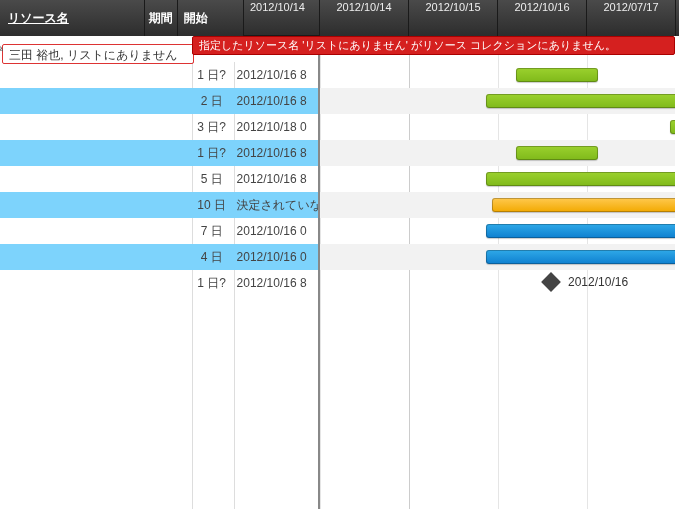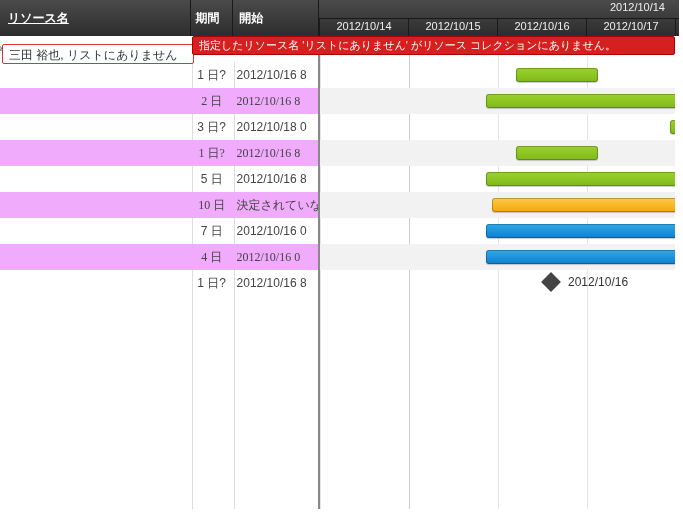--- a/index.html
+++ b/index.html
@@ -4,33 +4,33 @@
 <style>
   * { box-sizing: border-box; margin: 0; padding: 0; }
   body { font-family: "Hiragino Kaku Gothic Pro", "Meiryo", sans-serif; font-size: 12px; background: #fff; }
   .screenshot { width: 683px; height: 517px; position: relative; background: #fff; overflow: hidden; box-shadow: 4px 4px 6px rgba(0,0,0,0.3); }
   .inner { position: absolute; left: 0; top: 0; right: 4px; bottom: 4px; background: #fff; }
 
   .header { display: flex; height: 36px; background: linear-gradient(#4a4a4a,#2d2d2d); color: #fff; }
   .header .col-resource { width: 192px; padding: 10px 8px; border-right: 1px solid #1a1a1a; font-weight: bold; text-decoration: underline; }
   .header .col-duration { width: 42px; padding: 10px 4px; border-right: 1px solid #1a1a1a; font-weight: bold; }
   .header .col-start { width: 86px; padding: 10px 6px; border-right: 1px solid #1a1a1a; font-weight: bold; }
-  .header .timeline-head { flex: 1; display: flex; flex-direction: column; }
+  .header .timeline-head { flex: 1; display: flex; flex-direction: row; }
   .timeline-headrow { flex: 1; display: flex; }
   .timeline-headrow.top { justify-content: flex-end; border-bottom: 1px solid #1a1a1a; }
   .timeline-headrow .th-cell { border-left: 1px solid #1a1a1a; padding: 1px 6px; width: 89px; font-size: 11px; text-align:center; color:#eee;}
   .timeline-headrow.top .th-cell-wide { border-left: none; padding: 1px 6px; width: 100%; text-align: right; font-size: 11px; color:#eee; padding-right: 14px;}
   .timeline-headrow.bottom .th-cell:last-child { width: 4px; padding:0; }
 
   .grid-area { position: absolute; left:0; right:4px; top:36px; bottom:4px; display:flex; }
   .left-grid { width: 320px; border-right: 2px solid #888; position: relative; }
   .left-grid .vline1 { position:absolute; left:192px; top:0; bottom:0; width:1px; background:#ddd; }
   .left-grid .vline2 { position:absolute; left:234px; top:0; bottom:0; width:1px; background:#ddd; }
   .row { height: 26px; display: flex; align-items: center; position: relative; }
-  .row.alt { background: #f0abfc; font-family: Liberation Serif, serif; }
+  .row.alt { background: #7dd3fc; }
   .row .c-res { width: 192px; padding: 0 6px; white-space: nowrap; overflow: hidden; }
   .row .c-dur { width: 42px; padding: 0 4px; text-align: center; color:#444; }
   .row .c-start { width: 86px; padding: 0 4px; white-space: nowrap; overflow: hidden; color:#444; }
   .row.first .c-res { border: 1px solid #d33; border-radius: 2px; color:#333; padding:2px 6px; margin-left:2px; height:20px; line-height:16px;margin-top:9px; }
   .row.first { height: 26px; }
   .row.first .edit-icon { position:absolute; left:-5px; top:6px; font-size:11px; color:#555; }
 
   .right-grid { flex:1; position:relative; overflow:hidden; }
   .timeline-row { height:26px; position:relative; }
   .timeline-row.alt { background:#f2f2f2; }
@@ -56,21 +56,21 @@
       <div class="col-duration">期間</div>
       <div class="col-start">開始</div>
       <div class="timeline-head">
         <div class="timeline-headrow top">
           <div class="th-cell-wide">2012/10/14</div>
         </div>
         <div class="timeline-headrow bottom">
           <div class="th-cell">2012/10/14</div>
           <div class="th-cell">2012/10/15</div>
           <div class="th-cell">2012/10/16</div>
-          <div class="th-cell">2012/10/17</div>
+          <div class="th-cell">2012/07/17</div>
           <div class="th-cell"></div>
         </div>
       </div>
     </div>
 
     <div class="error-banner">指定したリソース名 'リストにありません' がリソース コレクションにありません。</div>
 
     <div class="grid-area">
       <div class="left-grid">
         <div class="vline1"></div>

